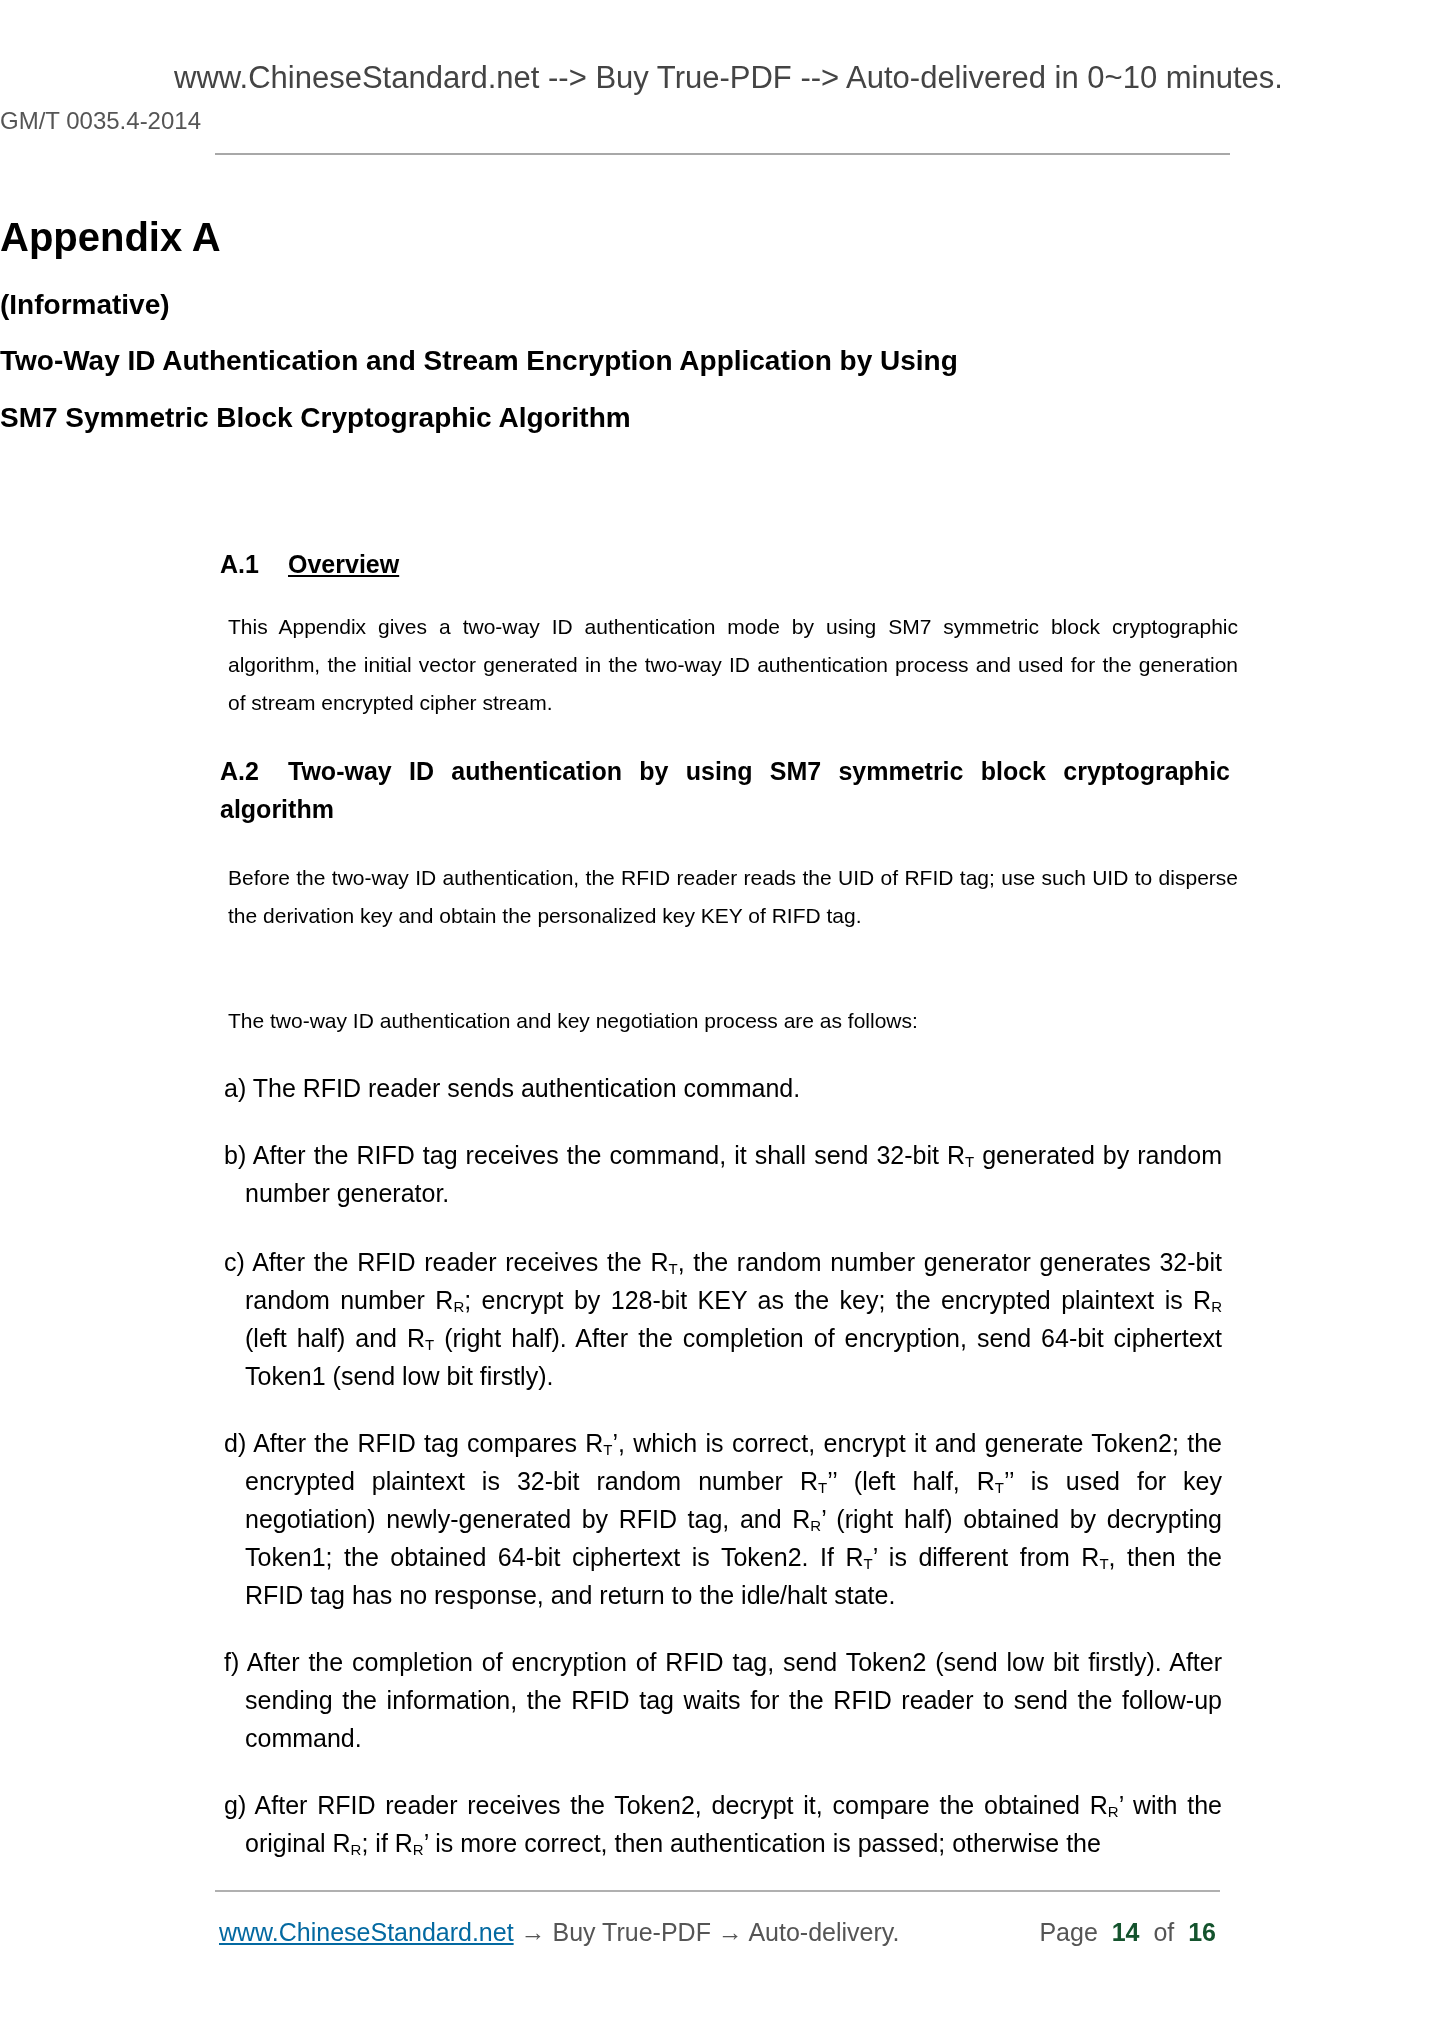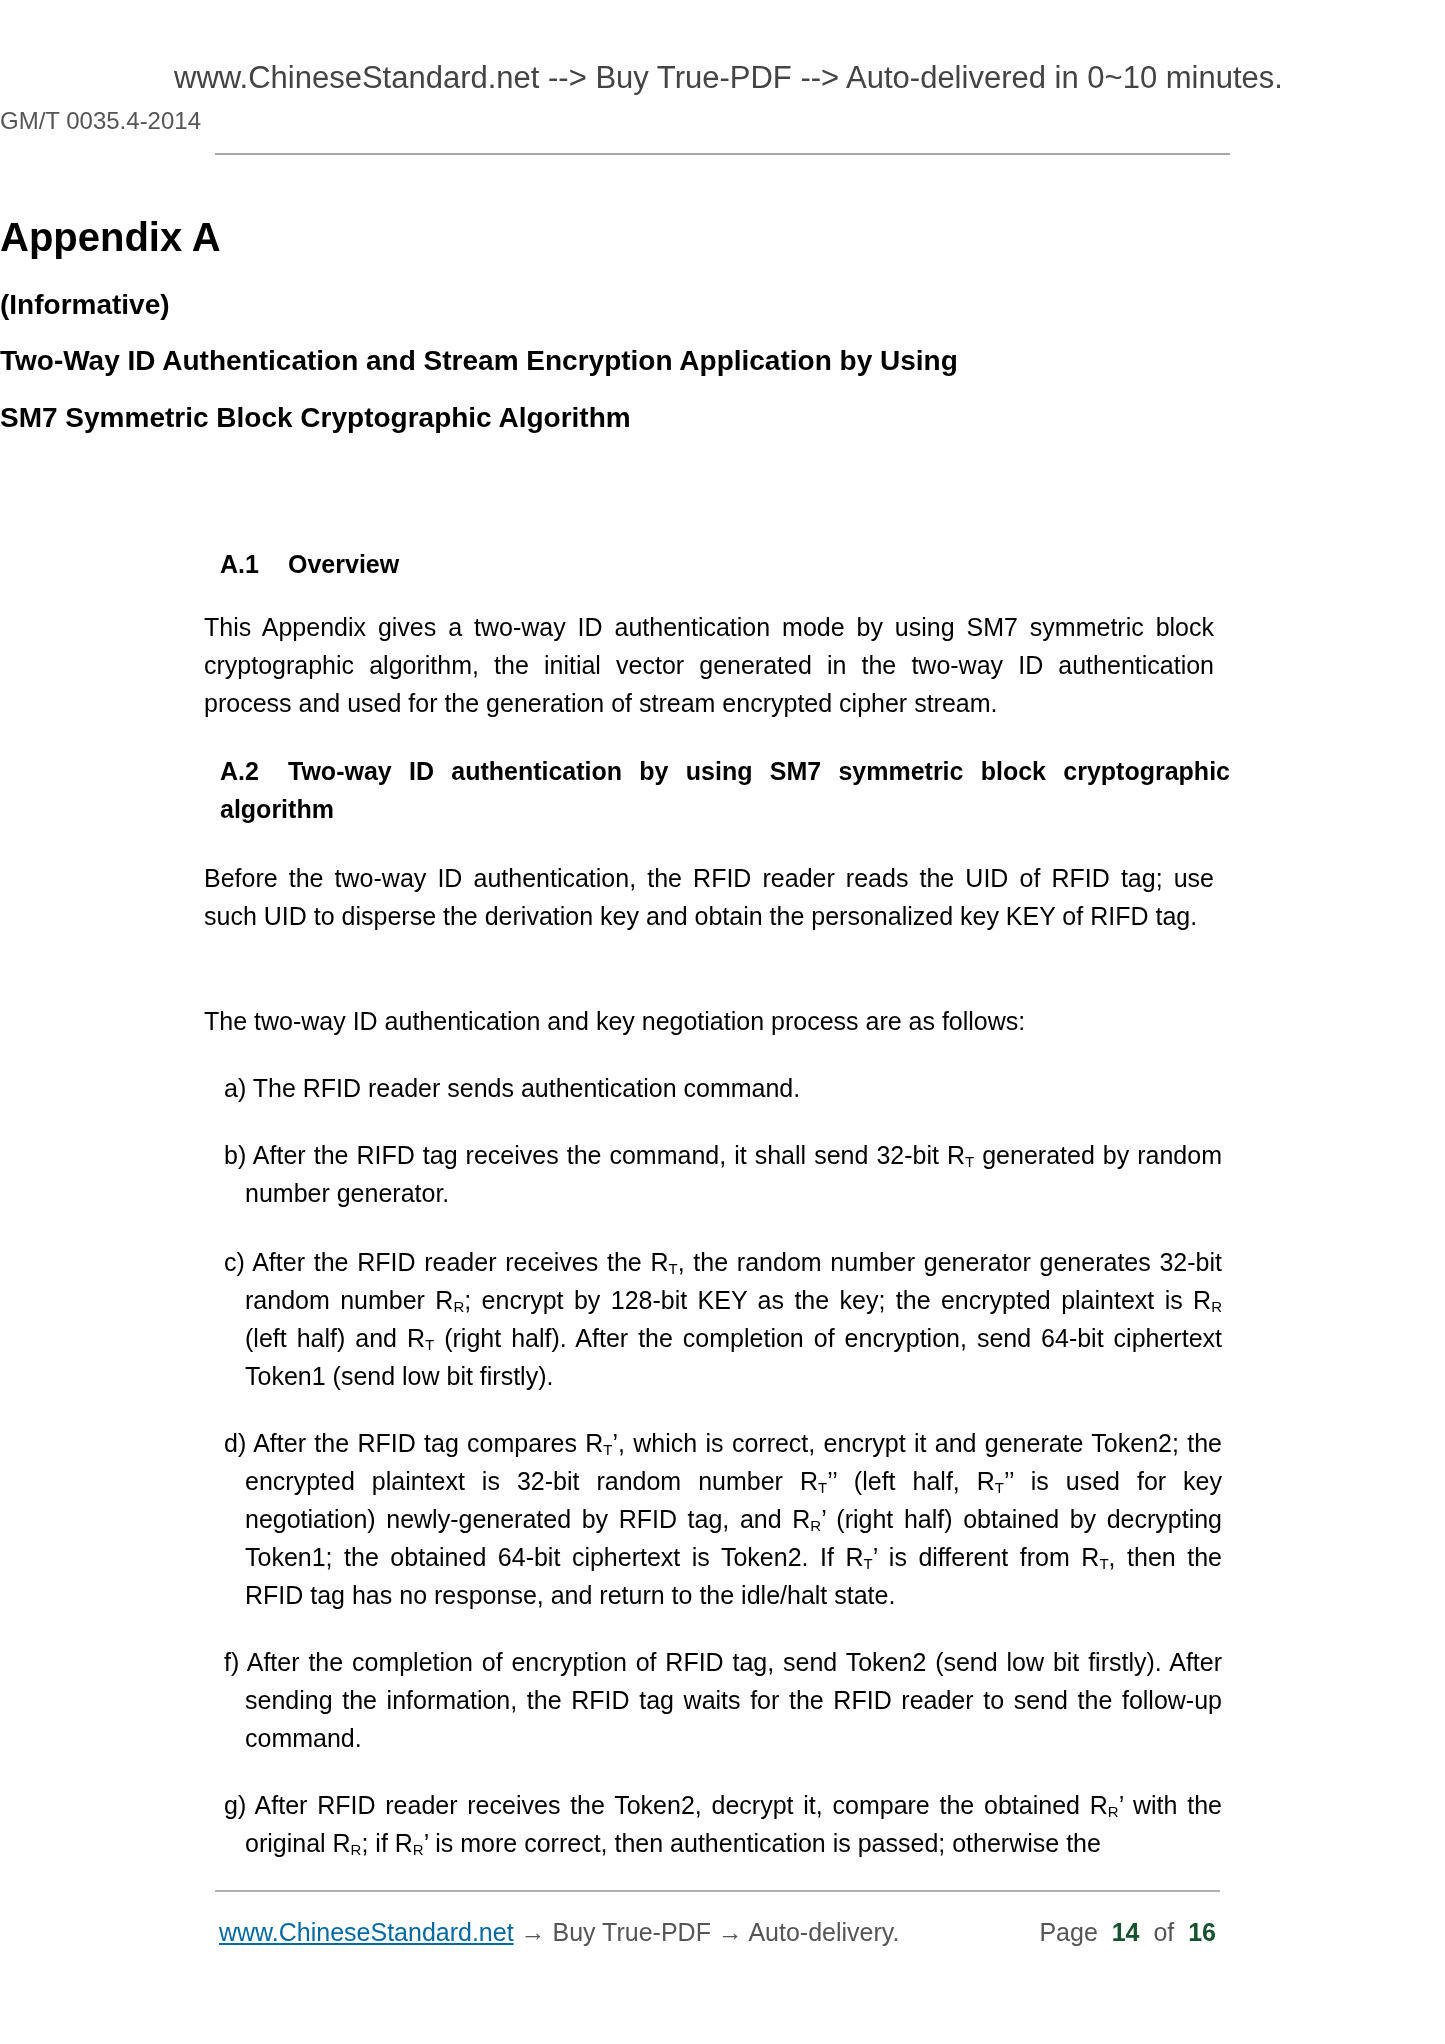--- a/index.html
+++ b/index.html
@@ -9,41 +9,41 @@
   .hdr1 { left: 6px; width: 1445px; top: 58px; text-align: center; font-size: 31px; color: #444; line-height: 40px; }
   .hdr2 { left: 0; width: 1445px; top: 106px; text-align: left; font-size: 24px; color: #555; line-height: 30px; }
   .rule { background: #a8a8a8; height: 2px; }
   .center { left: 0; width: 1445px; text-align: left; font-weight: bold; }
   .t-app { top: 213px; font-size: 40px; line-height: 48px; }
   .t-inf { top: 288px; font-size: 28px; line-height: 34px; }
   .t-l1  { top: 344px; font-size: 28px; line-height: 34px; }
   .t-l2  { top: 401px; font-size: 28px; line-height: 34px; }
   .h { left: 220px; width: 1010px; font-size: 25px; font-weight: bold; line-height: 38px; text-align: justify; }
   .h .num { display: inline-block; width: 68px; }
-  .p { left: 204px; width: 1010px; font-size: 25px; line-height: 38px; text-align: justify; }
+  .p { left: 228px; width: 1010px; font-size: 21px; line-height: 38px; text-align: justify; }
   .li { left: 224px; width: 998px; font-size: 25px; line-height: 38px; text-align: justify;
         padding-left: 21px; text-indent: -21px; box-sizing: border-box; }
   sub { font-size: 15px; vertical-align: -3px; line-height: 0; }
   .footer { top: 1915px; font-size: 25px; color: #555; line-height: 34px; }
   .footer a { color: #0369a1; text-decoration: underline; }
   .pg b { color: #14532d; }
 </style>
 </head>
 <body>
 
 <div class="abs hdr1">www.ChineseStandard.net --&gt; Buy True-PDF --&gt; Auto-delivered in 0~10 minutes.</div>
 <div class="abs hdr2">GM/T 0035.4-2014</div>
 <div class="abs rule" style="left:215px; width:1015px; top:153px;"></div>
 
 <div class="abs center t-app">Appendix A</div>
 <div class="abs center t-inf">(Informative)</div>
 <div class="abs center t-l1">Two-Way ID Authentication and Stream Encryption Application by Using</div>
 <div class="abs center t-l2">SM7 Symmetric Block Cryptographic Algorithm</div>
 
-<div class="abs h" style="top:545px;">
+<div class="abs h" style="top:545px;text-decoration:underline;">
   <span class="num">A.1</span><span>Overview</span>
 </div>
 <div class="abs p" style="top:608px;">This Appendix gives a two-way ID authentication mode by using SM7 symmetric block cryptographic algorithm, the initial vector generated in the two-way ID authentication process and used for the generation of stream encrypted cipher stream.</div>
 
 <div class="abs h" style="top:752px;">
   <span class="num">A.2</span><span>Two-way ID authentication by using SM7 symmetric block cryptographic algorithm</span>
 </div>
 <div class="abs p" style="top:859px;">Before the two-way ID authentication, the RFID reader reads the UID of RFID tag; use such UID to disperse the derivation key and obtain the personalized key KEY of RIFD tag.</div>
 <div class="abs p" style="top:1002px;">The two-way ID authentication and key negotiation process are as follows:</div>
 

